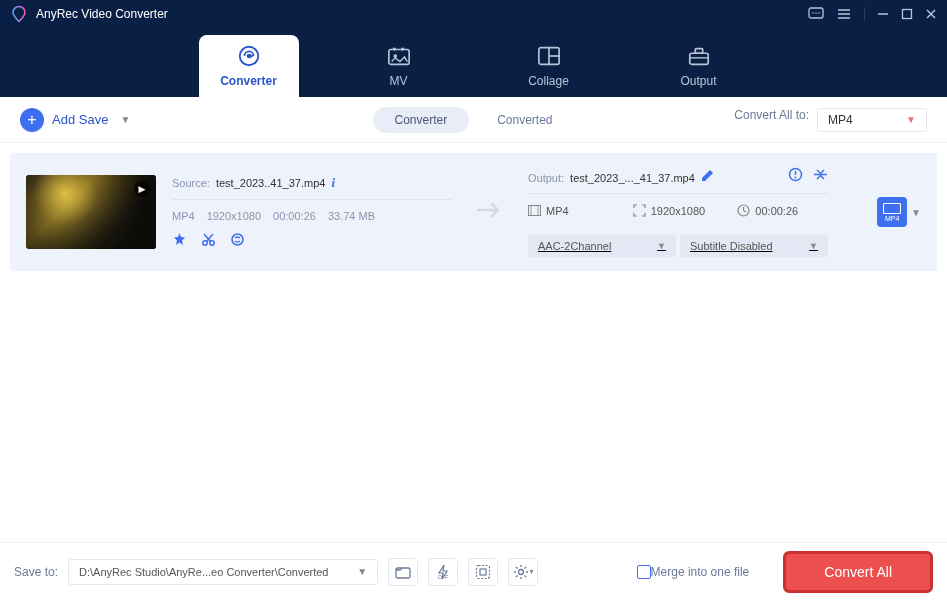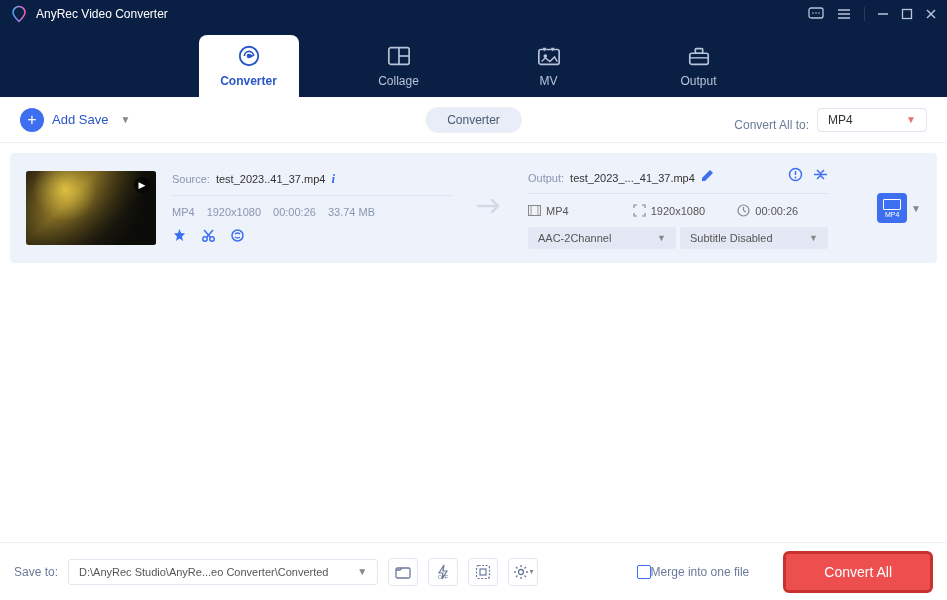--- a/index.html
+++ b/index.html
@@ -17,21 +17,21 @@
     .nav-tab.active { background: #fff; color: #2956c8; font-weight: bold; }
     .nav-tab .icon { width: 24px; height: 24px; display: flex; align-items: center; justify-content: center; }
     
     .subbar { height: 46px; background: #fff; display: flex; align-items: center; padding: 0 20px; border-bottom: 1px solid #eef1f8; position: relative; }
     .add-files { display: flex; align-items: center; gap: 8px; color: #2956c8; font-size: 13px; cursor: pointer; }
     .add-files .plus-circle { width: 24px; height: 24px; border-radius: 50%; background: #3d6ff0; display: flex; align-items: center; justify-content: center; color: #fff; font-size: 16px; }
     .add-files .caret { margin-left: 4px; color: #888; font-size: 10px; }
     .sub-tabs { position: absolute; left: 50%; transform: translateX(-50%); display: flex; gap: 6px; }
     .sub-tab { padding: 6px 22px; border-radius: 14px; font-size: 12px; color: #6b7a99; cursor: pointer; }
     .sub-tab.active { background: #e8edf7; color: #4a5775; }
-    .convert-all-to { margin-left: auto; display: flex; align-items: flex-end; gap: 8px; font-size: 12px; color: #6b7a99; }
+    .convert-all-to { margin-left: auto; display: flex; align-items: flex-start; gap: 8px; font-size: 12px; color: #6b7a99; }
     .format-select { border: 1px solid #e2e6f0; border-radius: 4px; padding: 4px 10px; font-size: 12px; min-width: 110px; display: flex; justify-content: space-between; align-items: center; cursor: pointer; color: #333; }
     .format-select .caret { color: #e57373; font-size: 10px; }
     
     .work-area { background: #fff; }
     .file-item { background: #eef2fb; margin: 10px; border-radius: 4px; padding: 14px 16px; display: flex; align-items: center; gap: 16px; }
     .thumbnail { width: 130px; height: 74px; background: linear-gradient(135deg, #2a2214 0%, #c9a830 35%, #1a1a0f 70%); border-radius: 3px; position: relative; overflow: hidden; }
     .thumbnail .play-badge { position: absolute; top: 6px; right: 6px; width: 16px; height: 16px; border-radius: 50%; background: rgba(0,0,0,0.6); display: flex; align-items: center; justify-content: center; color: #fff; font-size: 9px; }
     .thumbnail .foliage { position: absolute; inset: 0; background: radial-gradient(circle at 30% 25%, rgba(232,201,71,0.85) 0%, rgba(60,48,22,0.5) 30%, rgba(10,10,8,0.9) 75%); }
     
     .source-col { width: 280px; }
@@ -52,21 +52,21 @@
     .out-top { display: flex; align-items: center; justify-content: space-between; padding-bottom: 8px; border-bottom: 1px solid #dde4f2; }
     .out-top-left { display: flex; align-items: flex-end; gap: 6px; font-size: 11px; color: #333; }
     .out-top-left .lbl { color: #8a96b0; }
     .out-top-right { display: flex; gap: 10px; }
     .out-icon { color: #3d6ff0; cursor: pointer; font-size: 13px; }
     
     .out-mid { display: flex; gap: 14px; margin-top: 10px; font-size: 11px; color: #555; align-items: center; }
     .out-mid .cell { display: flex; align-items: center; gap: 5px; flex: 1; }
     .out-mid .cell svg { flex-shrink: 0; }
     
-    .out-selects { display: flex; gap: 4px; margin-top: 10px; }
+    .out-selects { display: flex; gap: 4px; margin-top: 18px; text-decoration: underline; }
     .dd { flex: 1; background: #e3e8f4; border-radius: 3px; padding: 5px 10px; font-size: 11px; color: #555; display: flex; justify-content: space-between; align-items: center; cursor: pointer; }
     .dd .caret { color: #888; font-size: 9px; }
     
     .format-icon-box { margin-left: auto; display: flex; align-items: center; gap: 4px; cursor: pointer; }
     .format-icon { width: 30px; height: 30px; background: #3d6ff0; border-radius: 4px; display: flex; flex-direction: column; align-items: center; justify-content: center; color: #fff; font-size: 7px; }
     .format-icon .strip { width: 18px; height: 11px; border: 1.5px solid #fff; border-radius: 1px; margin-bottom: 1px; }
     
     .bottombar { position: absolute; bottom: 0; left: 0; right: 0; height: 58px; background: #fff; border-top: 1px solid #eef1f8; display: flex; align-items: center; padding: 0 14px; gap: 10px; }
     .save-to { font-size: 12px; color: #6b7a99; }
     .path-box { flex: 0 0 310px; border: 1px solid #e2e6f0; border-radius: 3px; padding: 6px 10px; font-size: 11px; color: #555; display: flex; justify-content: space-between; align-items: center; }
@@ -137,38 +137,38 @@
           <path d="M8 13 A5 5 0 0 1 18 13" fill="none" stroke="#2956c8" stroke-width="1.8"></path>
           <polygon points="18,13 15,11 15,15" fill="#2956c8"></polygon>
           <circle cx="13" cy="13" r="2.5" fill="#2956c8"></circle>
         </svg>
       </span>
     <span>Converter</span>
   </div>
   <div class="nav-tab">
     <span class="icon">
         <svg width="26" height="22" viewBox="0 0 26 22">
-          <rect x="2" y="2" width="22" height="18" rx="2" fill="none" stroke="#b8c4d9" stroke-width="1.8"></rect>
-          <line x1="13" y1="2" x2="13" y2="20" stroke="#b8c4d9" stroke-width="1.8"></line>
-          <line x1="13" y1="11" x2="24" y2="11" stroke="#b8c4d9" stroke-width="1.8"></line>
-        </svg>
-      </span>
-    <span>Collage</span>
-  </div>
-  <div class="nav-tab">
-    <span class="icon">
-        <svg width="26" height="22" viewBox="0 0 26 22">
           <rect x="2" y="4" width="22" height="16" rx="2" fill="none" stroke="#b8c4d9" stroke-width="1.8"></rect>
           <polygon points="6,2 10,2 8,6" fill="#b8c4d9"></polygon>
           <polygon points="15,2 19,2 17,6" fill="#b8c4d9"></polygon>
           <circle cx="9" cy="11" r="2" fill="#b8c4d9"></circle>
           <path d="M5 17 L9 13 L14 17 L19 12 L22 17" fill="none" stroke="#b8c4d9" stroke-width="1.5"></path>
         </svg>
       </span>
     <span>MV</span>
+  </div>
+  <div class="nav-tab">
+    <span class="icon">
+        <svg width="26" height="22" viewBox="0 0 26 22">
+          <rect x="2" y="2" width="22" height="18" rx="2" fill="none" stroke="#b8c4d9" stroke-width="1.8"></rect>
+          <line x1="13" y1="2" x2="13" y2="20" stroke="#b8c4d9" stroke-width="1.8"></line>
+          <line x1="13" y1="11" x2="24" y2="11" stroke="#b8c4d9" stroke-width="1.8"></line>
+        </svg>
+      </span>
+    <span>Collage</span>
   </div>
   <div class="nav-tab">
     <span class="icon">
         <svg width="26" height="22" viewBox="0 0 26 22">
           <rect x="3" y="8" width="20" height="12" rx="2" fill="none" stroke="#b8c4d9" stroke-width="1.8"></rect>
           <rect x="9" y="3" width="8" height="5" rx="1" fill="none" stroke="#b8c4d9" stroke-width="1.8"></rect>
           <line x1="3" y1="13" x2="23" y2="13" stroke="#b8c4d9" stroke-width="1.5"></line>
         </svg>
       </span>
     <span>Output</span>
@@ -176,20 +176,21 @@
 </div>
 
 <div class="subbar">
   <div class="add-files">
     <span class="plus-circle">+</span>
     <span>Add Save</span>
     <span class="caret">▼</span>
   </div>
   <div class="sub-tabs">
     <div class="sub-tab active">Converter</div>
+    <div class="sub-tab">Converted</div>
   </div>
   <div class="convert-all-to">
     <span>Convert All to:</span>
     <div class="format-select">
       <span>MP4</span>
       <span class="caret">▼</span>
     </div>
   </div>
 </div>
 

